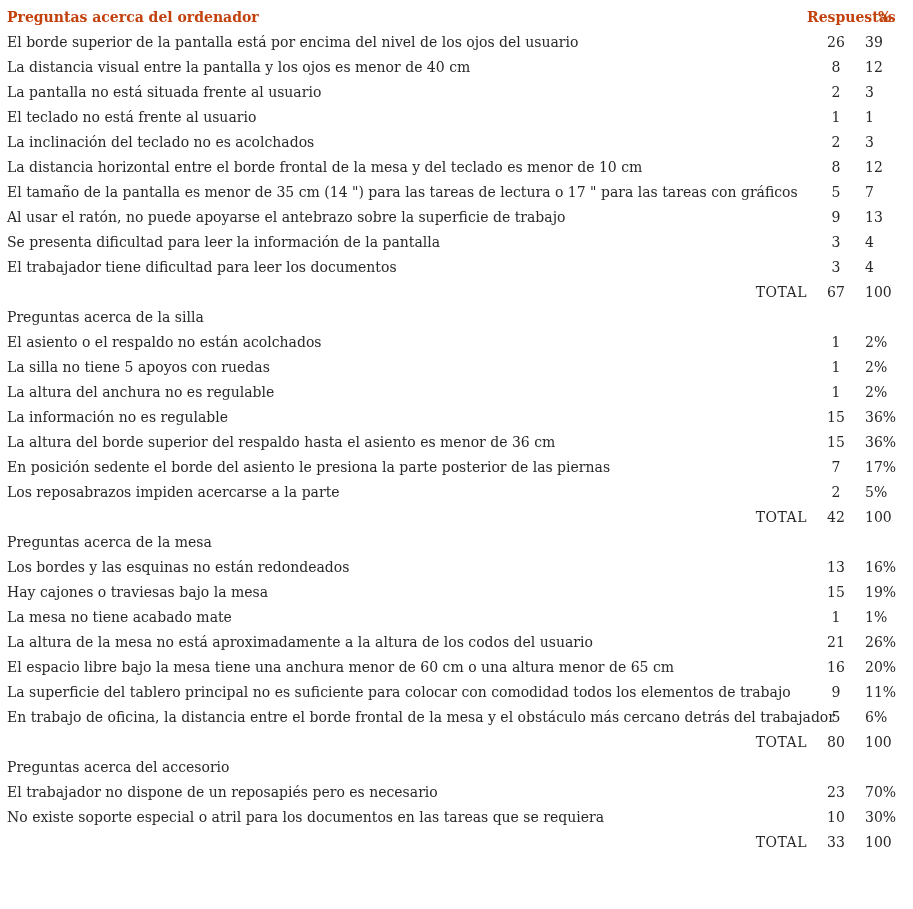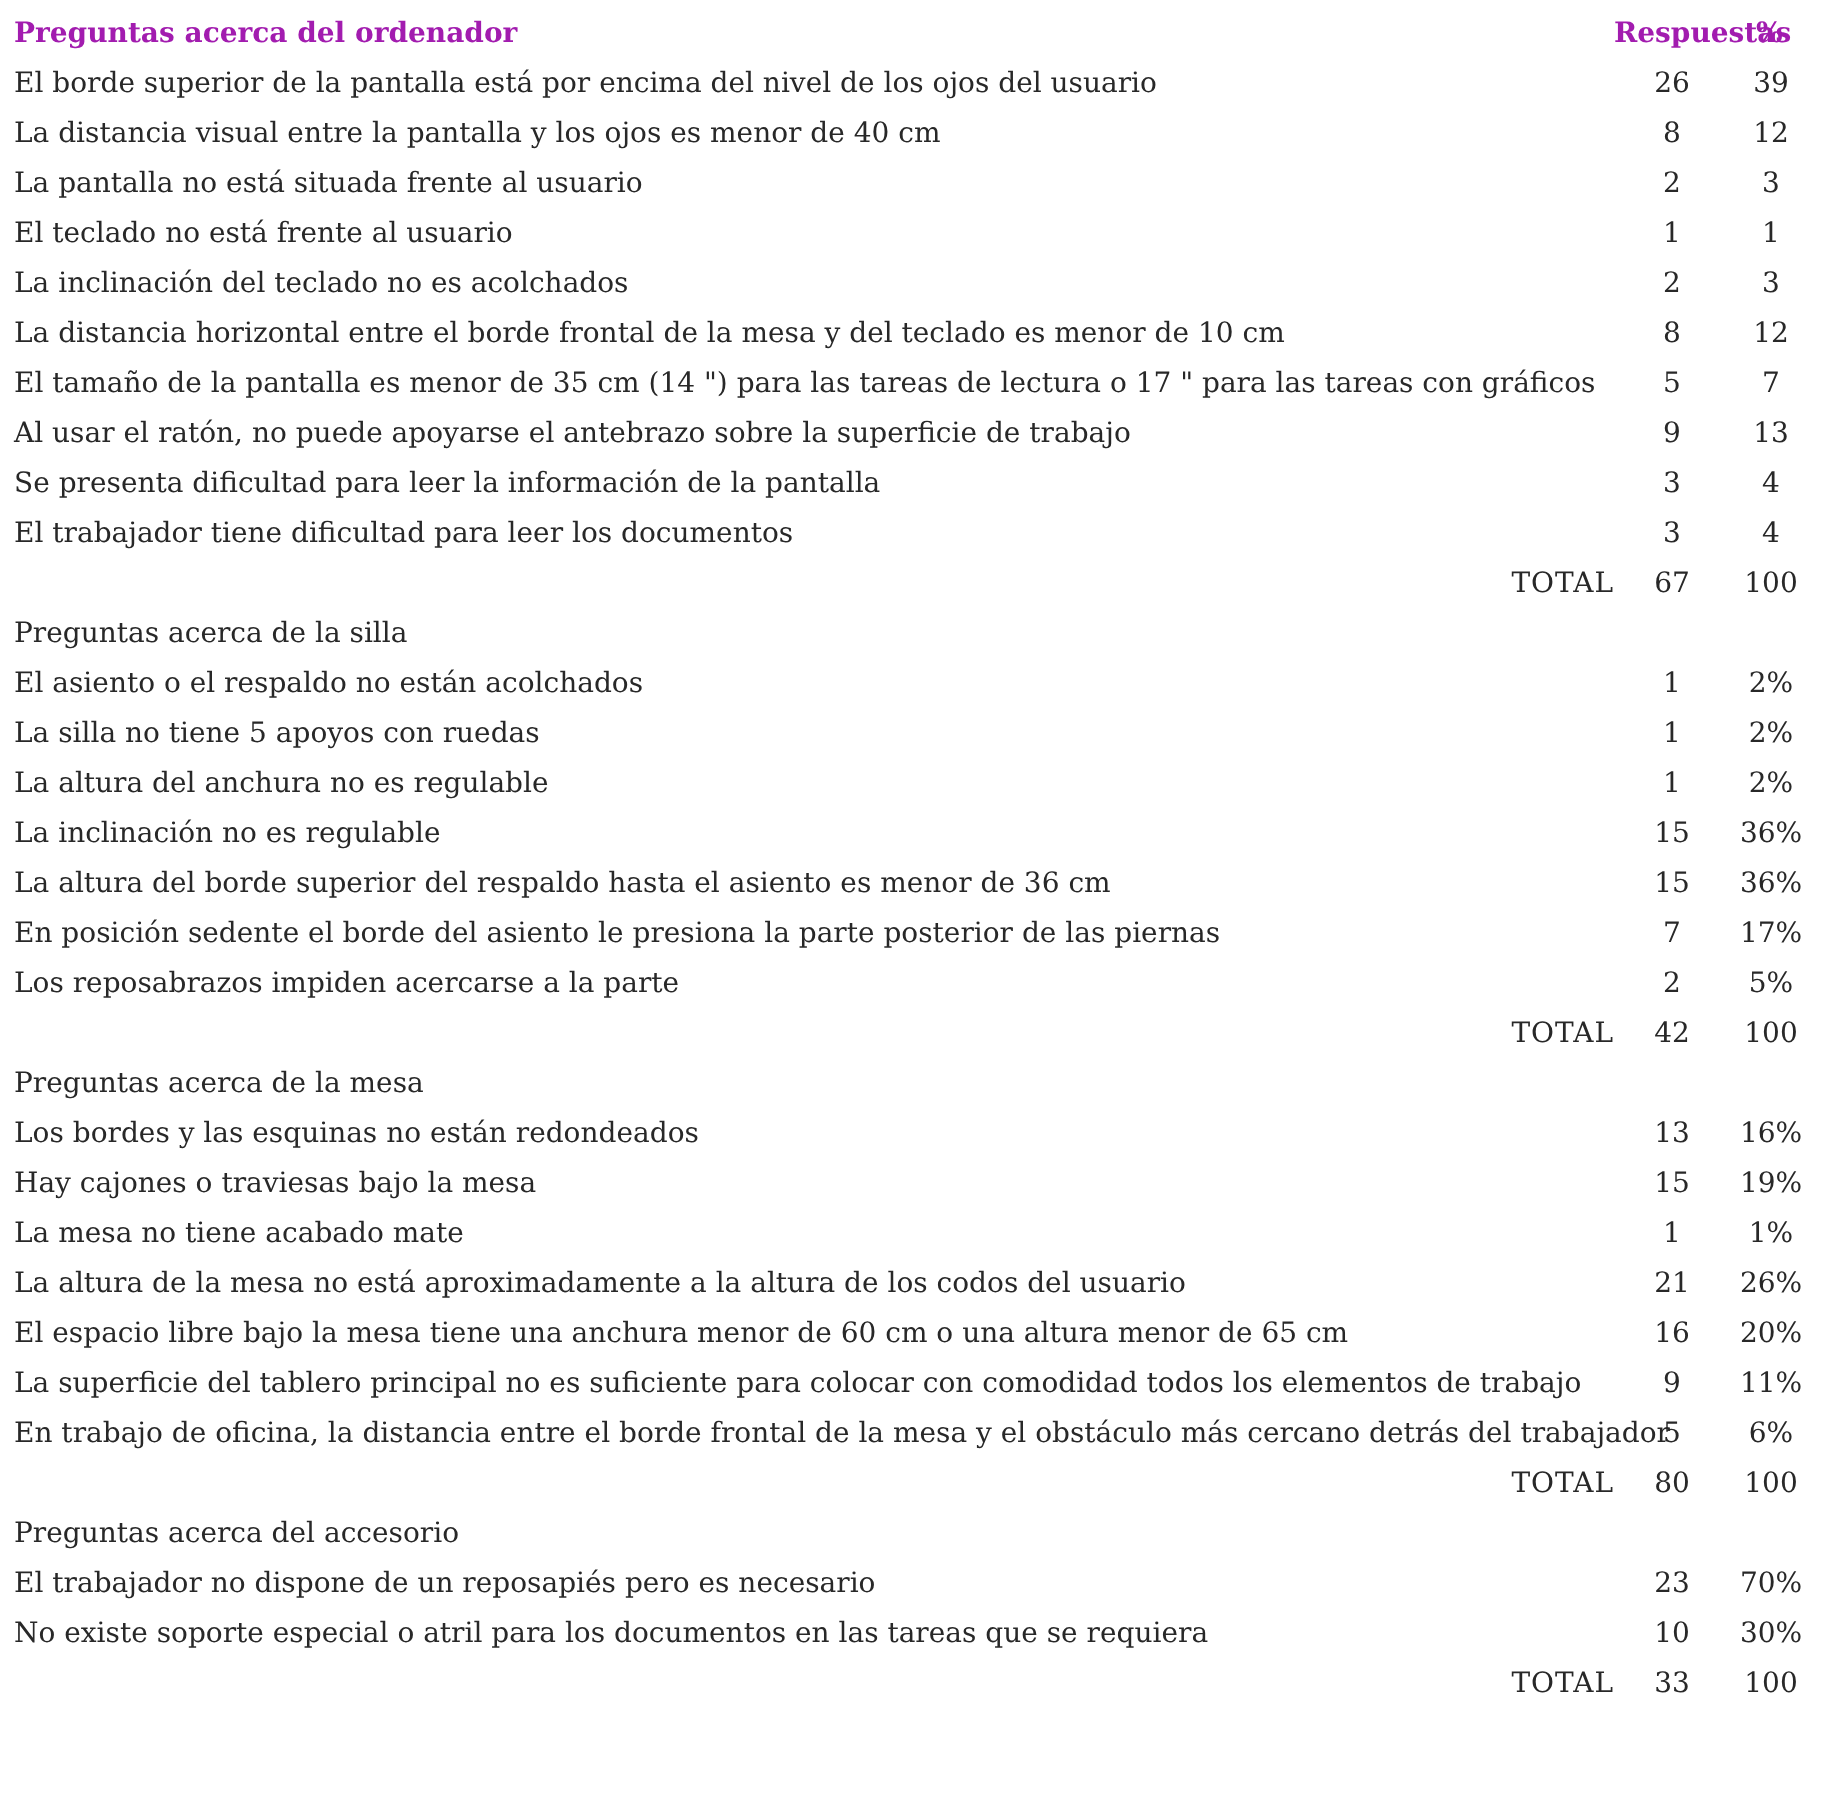--- a/index.html
+++ b/index.html
@@ -27,24 +27,24 @@
     height: 25px;
     line-height: 25px;
     padding: 0;
     font-size: 14px;
     white-space: nowrap;
     vertical-align: middle;
     overflow: visible;
   }
   td.q  { text-align: left; }
   td.n  { text-align: center; }
-  td.p  { text-align: center; padding-right: 2px; }
+  td.p  { text-align: left; padding-right: 2px; }
   tr.hdr td {
     font-weight: bold;
-    color: #a21caf;
+    color: #c2410c;
   }
   td.ph {
     text-align: left;
     padding-left: 13px;
     font-weight: bold;
   }
   tr.total td.q { letter-spacing: 0.5px; text-align: right; }
 </style>
 </head>
 <body>
@@ -133,21 +133,21 @@
         <td class="q">La silla no tiene 5 apoyos con ruedas</td>
         <td class="n">1</td>
         <td class="p">2%</td>
       </tr>
       <tr>
         <td class="q">La altura del anchura no es regulable</td>
         <td class="n">1</td>
         <td class="p">2%</td>
       </tr>
       <tr>
-        <td class="q">La inclinación no es regulable</td>
+        <td class="q">La información no es regulable</td>
         <td class="n">15</td>
         <td class="p">36%</td>
       </tr>
       <tr>
         <td class="q">La altura del borde superior del respaldo hasta el asiento es menor de 36 cm</td>
         <td class="n">15</td>
         <td class="p">36%</td>
       </tr>
       <tr>
         <td class="q">En posición sedente el borde del asiento le presiona la parte posterior de las piernas</td>

